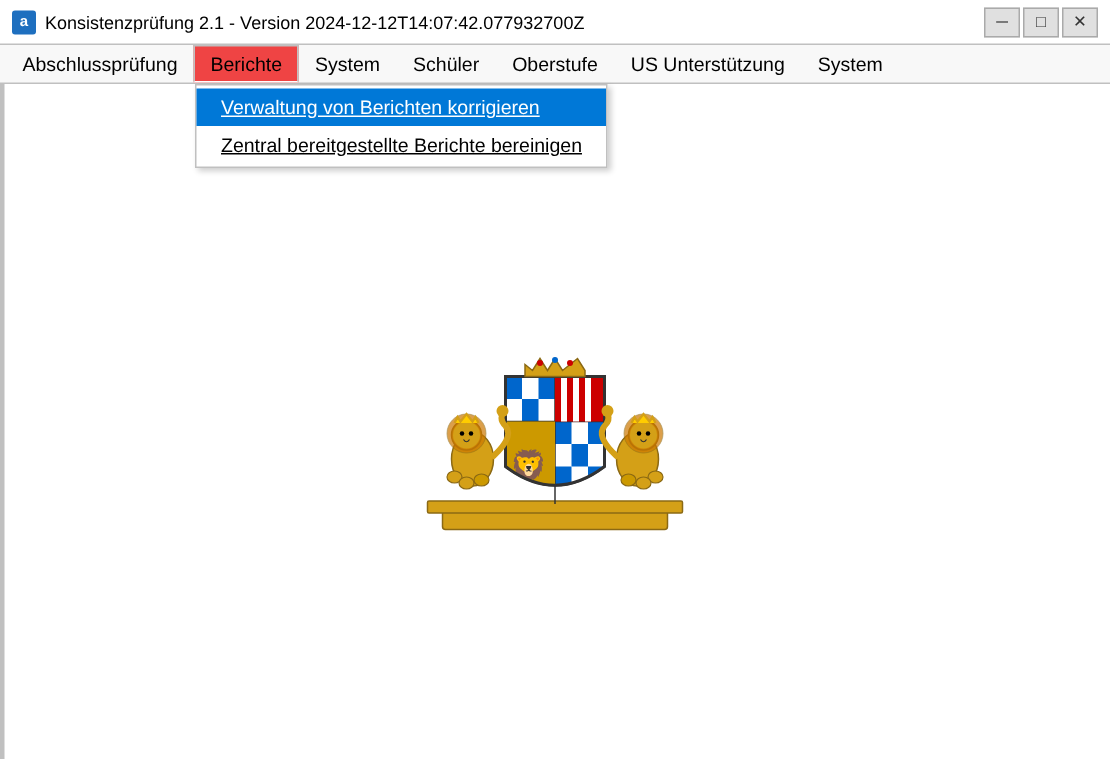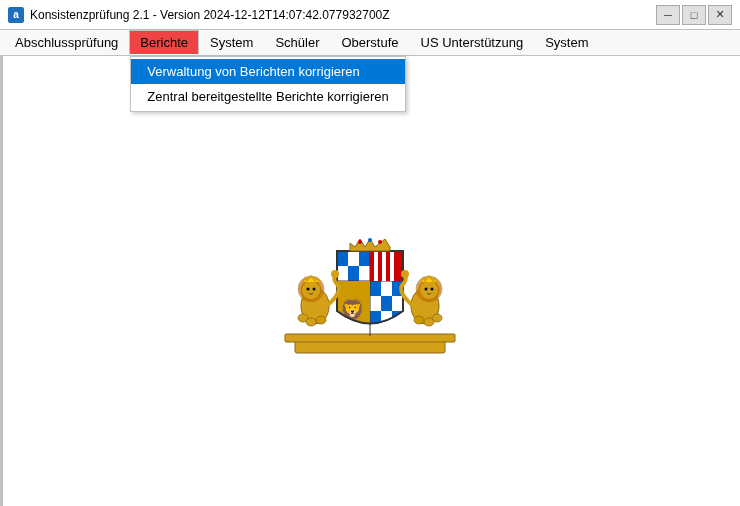--- a/index.html
+++ b/index.html
@@ -101,20 +101,21 @@
       min-width: 240px;
       padding: 2px 0;
     }
     .dropdown-item {
       padding: 5px 16px;
       cursor: pointer;
       color: #000;
       font-size: 13px;
       display: flex;
       align-items: center;
+      text-decoration: underline;
     }
     .dropdown-item.highlighted {
       background: #0078d7;
       color: #ffffff;
     }
 
     
     .main-content {
       flex: 1;
       background: #ffffff;
@@ -160,21 +161,21 @@
     <span>Abschlussprüfung</span>
   </div>
   <div class="menu-item active">
     <span>Berichte</span>
 
     <div class="dropdown">
       <div class="dropdown-item highlighted">
         <span>Verwaltung von Berichten korrigieren</span>
       </div>
       <div class="dropdown-item">
-        <span>Zentral bereitgestellte Berichte korrigieren</span>
+        <span>Zentral bereitgestellte Berichte bereinigen</span>
       </div>
     </div>
   </div>
   <div class="menu-item">
     <span>System</span>
   </div>
   <div class="menu-item">
     <span>Schüler</span>
   </div>
   <div class="menu-item">

